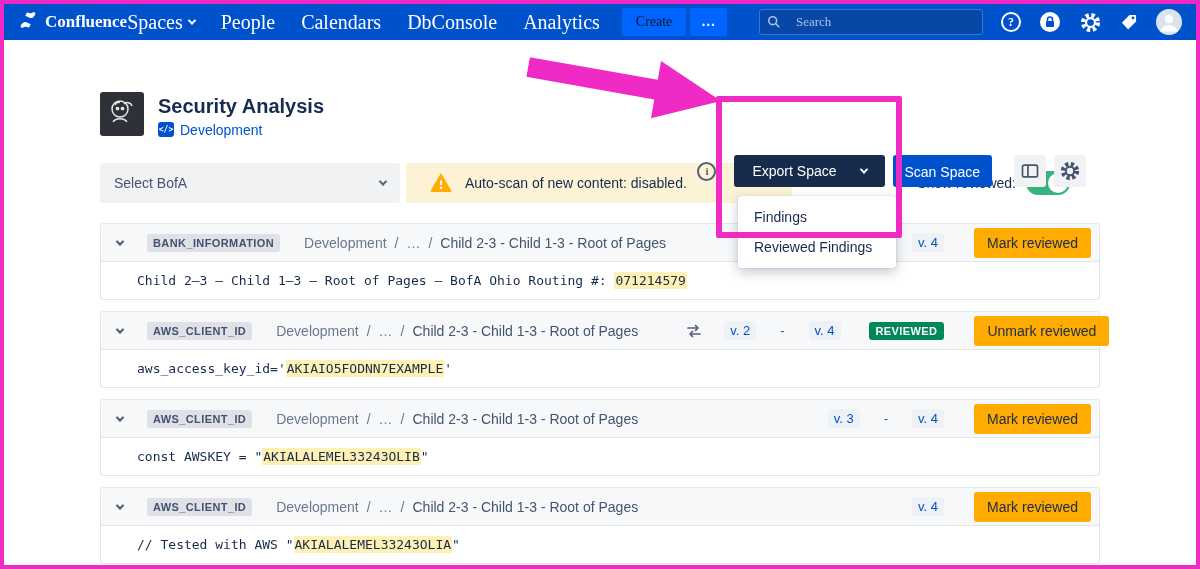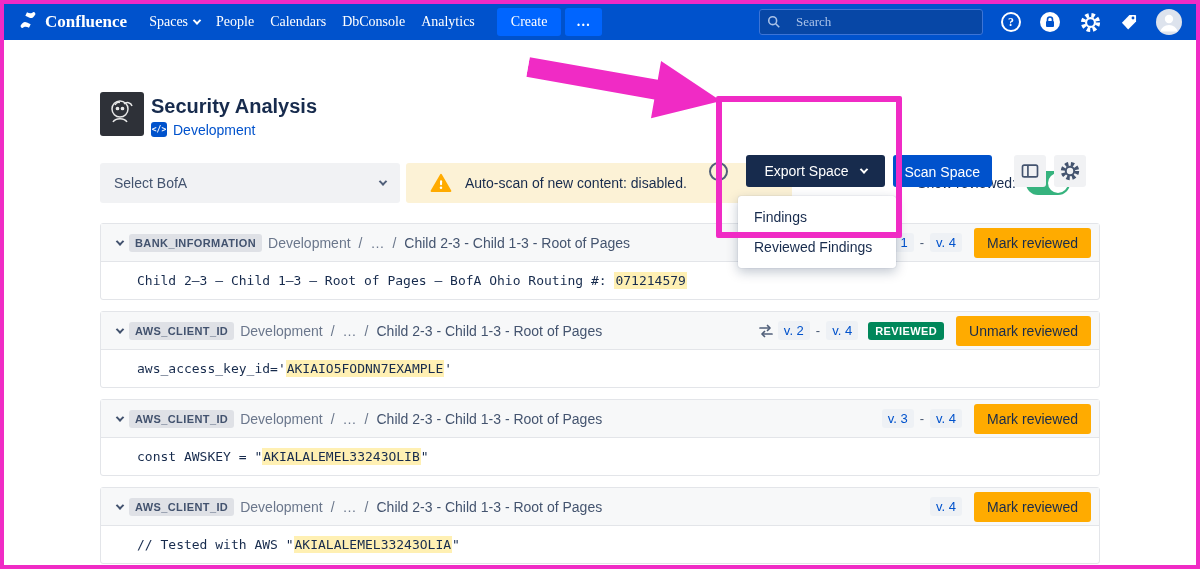--- a/index.html
+++ b/index.html
@@ -11,66 +11,66 @@
   *{box-sizing:border-box;margin:0;padding:0}
   html,body{width:1200px;height:569px}
   body{
     position:relative;overflow:hidden;background:#fff;
     border:4px solid var(--annotation);
     font-family:"Liberation Sans","DejaVu Sans",sans-serif;color:var(--text);
   }
   
   .topnav{height:36px;background:var(--nav-bg);display:flex;align-items:center;padding:0 14px;color:#fff;font-family:Liberation Serif, serif;}
   .brand{display:flex;align-items:center;gap:7px;font-size:17px;font-weight:700;cursor:pointer}
-  .navitems{display:flex;align-items:center;gap:16px;margin-left:22px;font-size:14px;font-weight:500}
+  .navitems{display:flex;align-items:center;gap:26px;font-size:20px;font-weight:500}
   .navitem{display:flex;align-items:center;gap:6px;cursor:pointer;white-space:nowrap}
   .chev{display:inline-block;width:6px;height:6px;border-right:2px solid currentColor;border-bottom:2px solid currentColor;transform:rotate(45deg) translate(-1px,-1px)}
   .btn{border:none;border-radius:3px;cursor:pointer;font-family:inherit}
-  .create-btn{background:var(--create-btn);color:#ffffff;font-size:14px;font-weight:500;padding:6px 14px;margin-left:22px}
+  .create-btn{background:var(--create-btn);color:#0f172a;font-size:14px;font-weight:500;padding:6px 14px;margin-left:22px}
   .more-btn{background:var(--create-btn);color:#fff;font-size:14px;font-weight:700;padding:6px 11px;margin-left:4px;letter-spacing:1px}
   .searchwrap{margin-left:auto;position:relative;width:224px;height:26px}
   .searchwrap svg{position:absolute;left:8px;top:6px}
   .search{width:100%;height:100%;background:#0747A6;border:1px solid #3C74D6;border-radius:3px;color:#fff;font-size:13px;padding:0 8px 0 36px;font-family:inherit}
   .search::placeholder{color:#A9C2E8}
   .navicons{display:flex;align-items:center;gap:17px;margin-left:18px}
   .circle-ico{width:20px;height:20px;border:2px solid #fff;border-radius:50%;display:grid;place-items:center;font-size:12px;font-weight:700;color:#fff;cursor:pointer}
   .ico-btn{background:none;border:none;cursor:pointer;display:grid;place-items:center;padding:0}
   
   .main{position:relative;padding:0 96px}
-  .pagehead{margin-top:51px;height:50px;display:flex;align-items:center;gap:7px}
+  .pagehead{margin-top:51px;height:50px;display:flex;align-items:center;gap:14px}
   .pagehead .titles{display:flex;flex-direction:column;gap:4px}
   .page-title{font-size:20px;font-weight:600;color:var(--text)}
   .space-row{display:flex;align-items:center;gap:6px;font-size:14px}
   .code-chip{width:16px;height:15px;background:var(--link);color:#fff;border-radius:3px;font-size:8px;font-weight:700;display:grid;place-items:center;font-family:"DejaVu Sans Mono",monospace}
   a.blue{color:var(--link);text-decoration:none;cursor:pointer}
   
   .header-actions{position:absolute;top:64px;right:110px;display:flex;align-items:center;z-index:5}
   .info-ico{width:19px;height:19px;border:2px solid #505F79;border-radius:50%;display:grid;place-items:center;font-size:11px;font-weight:700;font-family:"Liberation Serif",serif;color:#505F79;cursor:pointer;margin-right:18px}
-  .export-btn{background:var(--export-btn);color:#fff;height:32px;padding:0 18px;font-size:14px;font-weight:500;display:flex;align-items:center;gap:12px;margin-right:8px}
+  .export-btn{background:var(--export-btn);color:#fff;height:32px;padding:0 18px;font-size:14px;font-weight:500;display:flex;align-items:center;gap:24px;margin-right:8px}
   .scan-btn{background:var(--scan-btn);color:#fff;height:32px;padding:9px 12px;font-size:14px;font-weight:500;margin-right:22px}
   .sq-btn{width:32px;height:32px;background:#F1F2F4;border-radius:3px;margin-left:0}
   .sq-btn + .sq-btn{margin-left:8px}
   
   .dropdown{position:absolute;left:734px;top:105px;width:158px;background:#fff;border-radius:3px;
     box-shadow:0 4px 12px rgba(9,30,66,.25),0 0 1px rgba(9,30,66,.31);padding:6px 0;z-index:6}
   .dropdown .item{padding:7px 16px;font-size:14px;color:var(--text);cursor:pointer}
   
   .controls{margin-top:22px;display:flex;align-items:center;height:40px}
   .select{width:300px;height:40px;background:#F1F2F4;border-radius:3px;display:flex;align-items:center;justify-content:space-between;padding:0 14px;font-size:14px;color:var(--mid);cursor:pointer}
   .select .chev{color:#505F79}
   .warning{width:386px;height:40px;margin-left:6px;background:var(--warning-bg);border-radius:3px;display:flex;align-items:center;gap:13px;padding:0 16px 0 24px;font-size:14px;color:var(--text)}
   .spacer{flex:1}
   .show-reviewed{display:flex;align-items:center;gap:10px;margin-right:30px;font-size:14px}
   .toggle{width:44px;height:24px;background:var(--toggle-on);border-radius:12px;position:relative;cursor:pointer;border:none}
   .toggle .tick{position:absolute;left:7px;top:4px;color:#fff;font-size:12px;font-weight:700}
   .toggle .knob{position:absolute;right:2px;top:2px;width:20px;height:20px;background:#fff;border-radius:50%}
   
   .findings{margin-top:20px}
   .finding{border:1px solid var(--card-border);border-radius:3px;margin-bottom:11px;background:#fff}
-  .f-head{background:var(--card-head);height:38px;display:flex;align-items:center;gap:6px;padding:0 8px 0 16px;border-bottom:1px solid var(--card-border)}
+  .f-head{background:var(--card-head);height:38px;display:flex;align-items:center;gap:24px;padding:0 8px 0 16px;border-bottom:1px solid var(--card-border)}
   .f-head .chev{color:#42526E;cursor:pointer;flex:none}
   .badge{background:#DFE1E6;color:#42526E;font-size:11px;font-weight:700;letter-spacing:.4px;padding:3px 6px;border-radius:3px;white-space:nowrap}
   .crumb{display:flex;align-items:center;gap:8px;font-size:14px;white-space:nowrap}
   .crumb a{text-decoration:none;cursor:pointer}
   .crumb .c-muted{color:var(--muted)}
   .crumb .c-page{color:var(--mid);font-weight:500}
   .ver{background:#EEF1F5;color:var(--link);font-size:13px;font-weight:500;padding:2px 6px;border-radius:3px;text-decoration:none;cursor:pointer;white-space:nowrap}
   .vdash{color:var(--mid);font-size:13px}
   .rev-badge{background:var(--reviewed-badge);color:#fff;font-size:11px;font-weight:700;letter-spacing:.4px;padding:3px 7px;border-radius:3px;margin-left:4px;white-space:nowrap}
   .action{background:var(--action-btn);color:var(--text);height:30px;padding:0 13px;font-size:14px;font-weight:500;margin-left:6px;white-space:nowrap}

